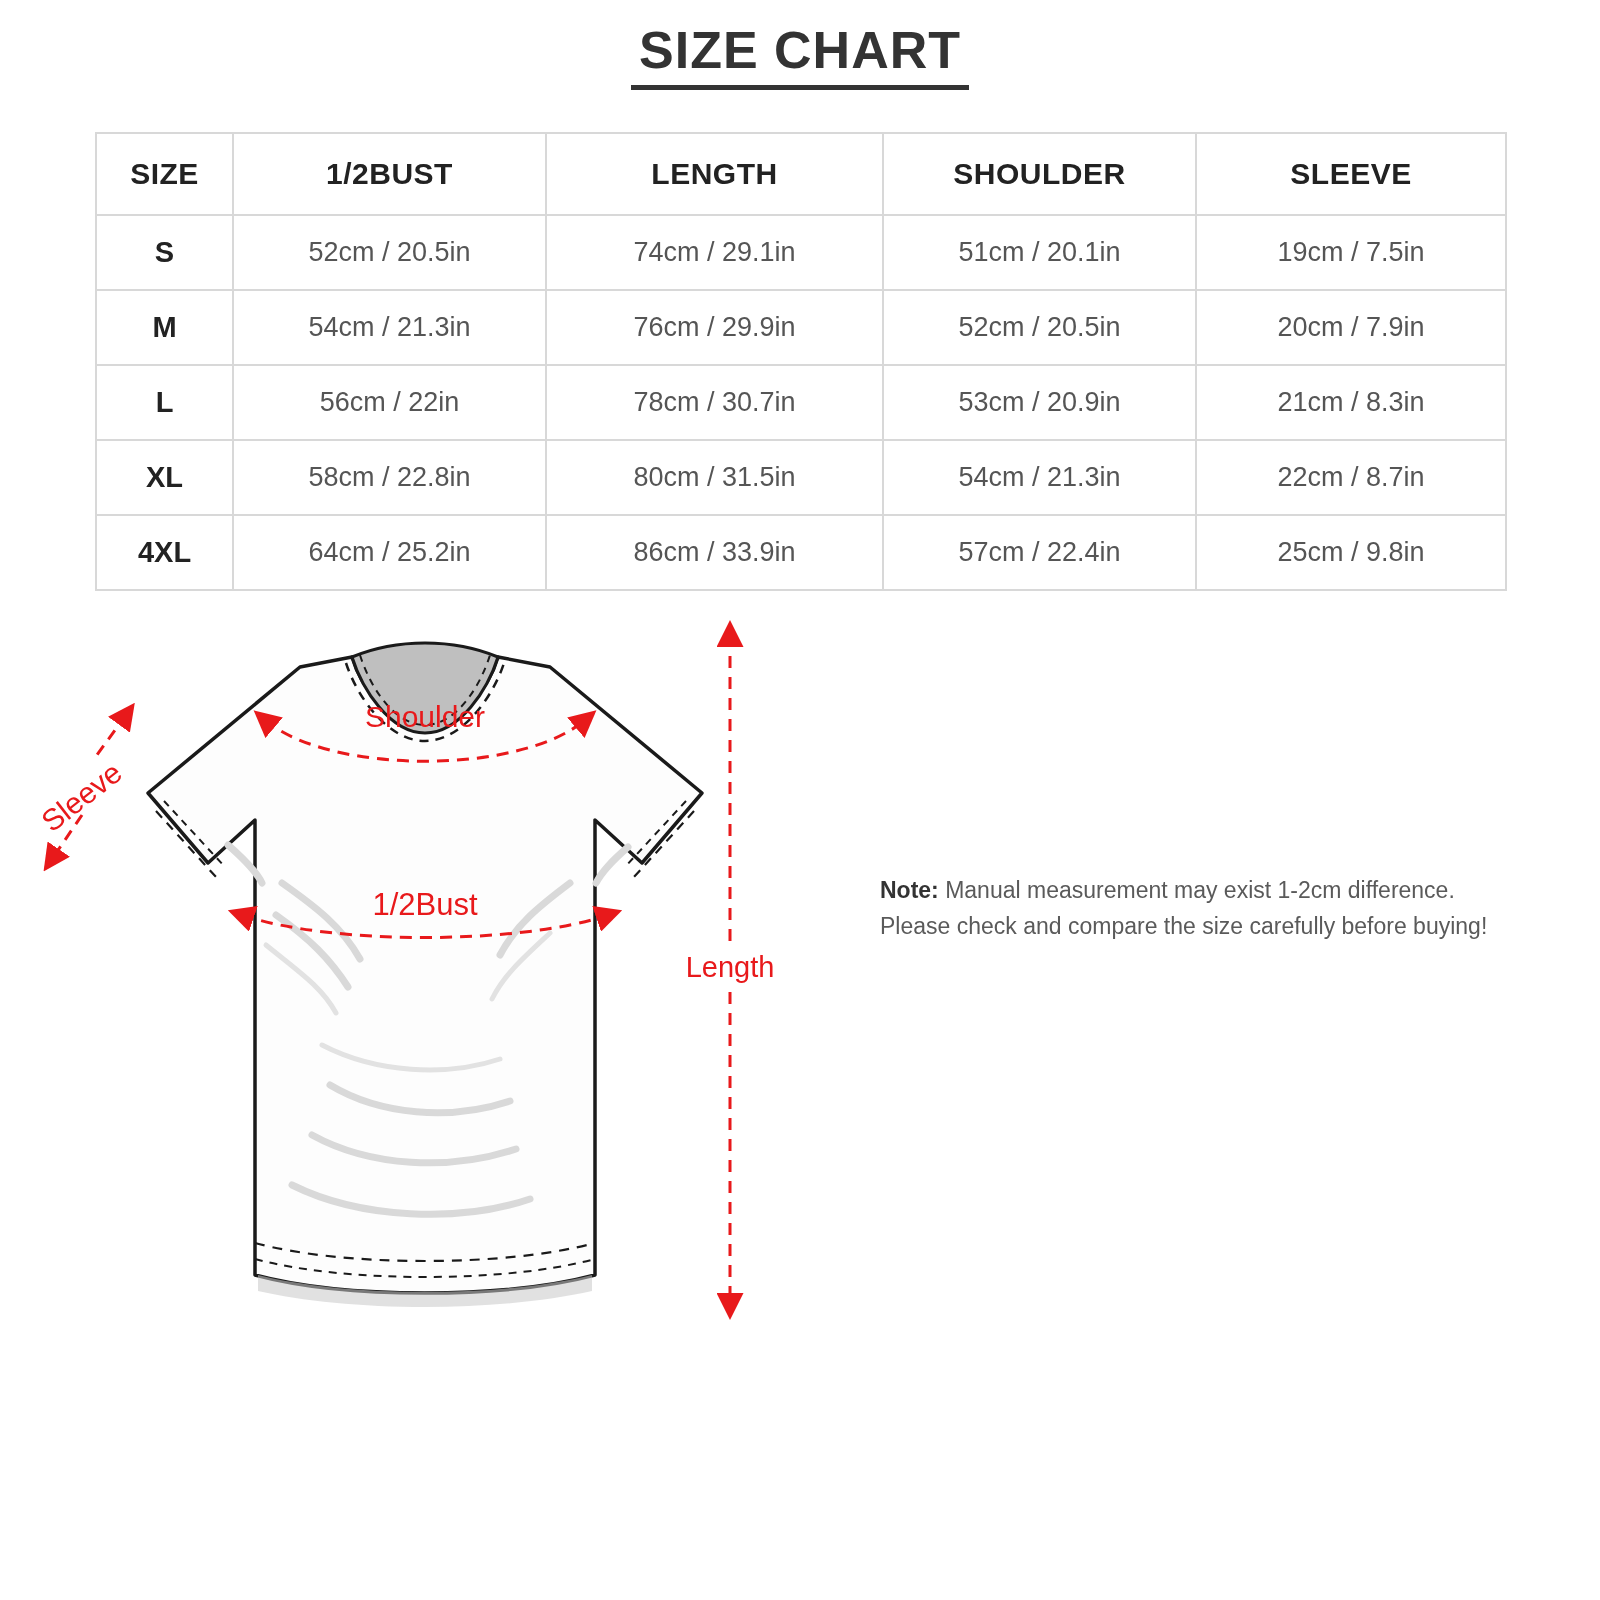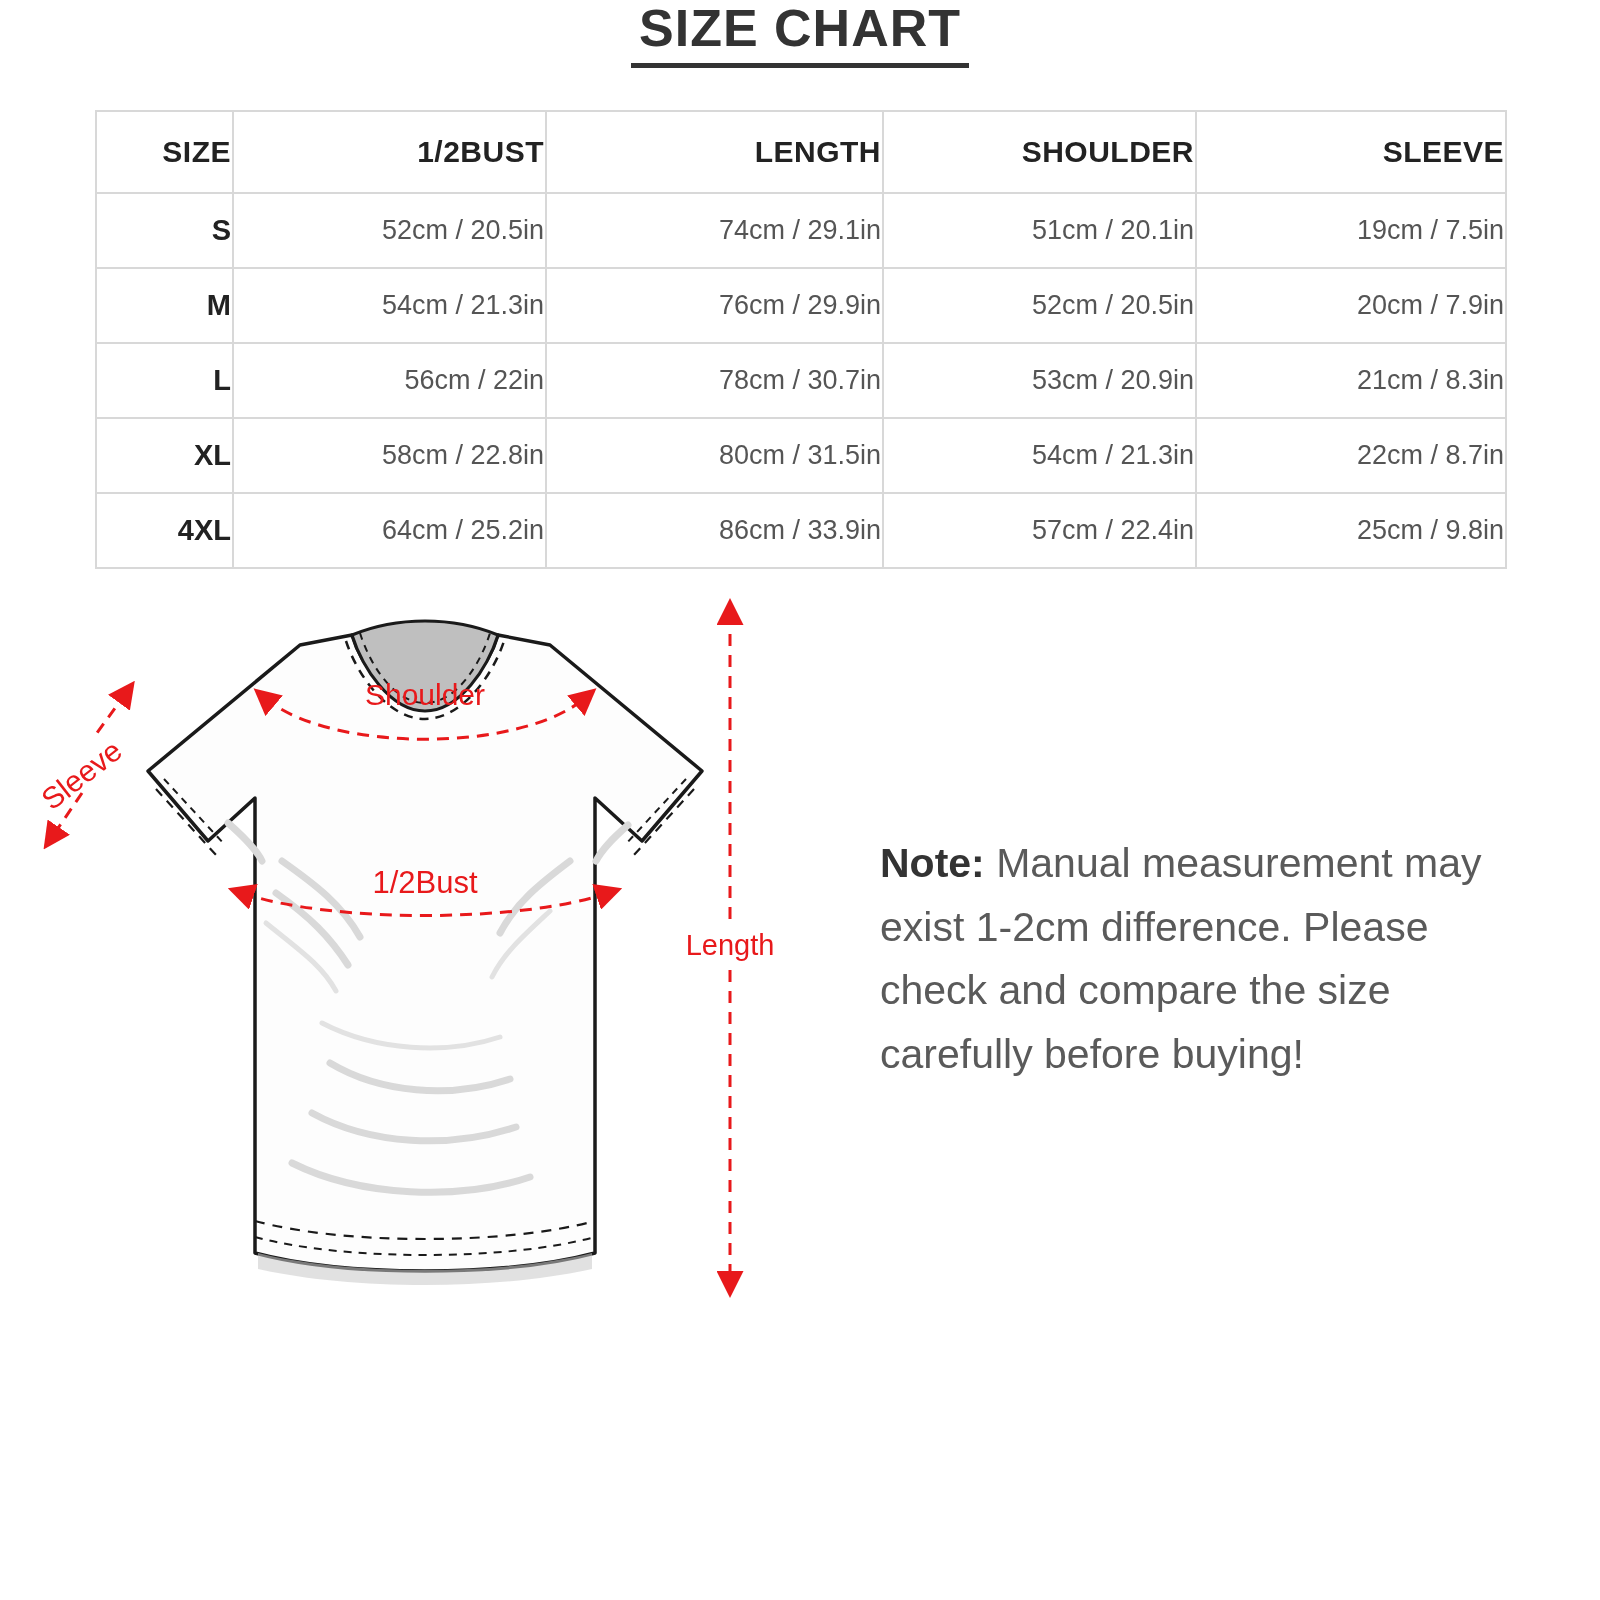--- a/index.html
+++ b/index.html
@@ -12,20 +12,21 @@
     height: 1600px;
     position: relative;
     font-family: "Liberation Sans", sans-serif;
     color: #3a3a3a;
     overflow: hidden;
   }
 
   
   .title-wrap {
     text-align: center;
+    padding-top: 22px;
   }
   .title {
     display: inline-block;
     font-size: 52px;
     font-weight: bold;
     letter-spacing: 1px;
     color: #333333;
     border-bottom: 5px solid #333333;
     padding: 0 8px 6px 8px;
     line-height: 1.1;
@@ -37,21 +38,21 @@
     width: 1410px;
   }
   table.size-chart {
     width: 100%;
     border-collapse: collapse;
     table-layout: fixed;
   }
   table.size-chart th,
   table.size-chart td {
     border: 2px solid #d8d8d8;
-    text-align: right;
+    text-align: center;
     vertical-align: middle;
     height: 71px;
     font-size: 27px;
     color: #555555;
   }
   table.size-chart thead th {
     font-size: 30px;
     font-weight: bold;
     color: #222222;
     height: 78px;
@@ -79,23 +80,23 @@
     left: 30px;
     top: 0;
     width: 790px;
     height: 720px;
   }
   .shirt-area svg { display: block; }
 
   .note {
     position: absolute;
     left: 880px;
-    top: 239px;
+    top: 258px;
     width: 630px;
-    font-size: 41px;
+    font-size: 23px;
     line-height: 1.55;
     color: #5a5a5a;
   }
   .note b {
     color: #333333;
     font-weight: bold;
   }
 
   
 </style>

